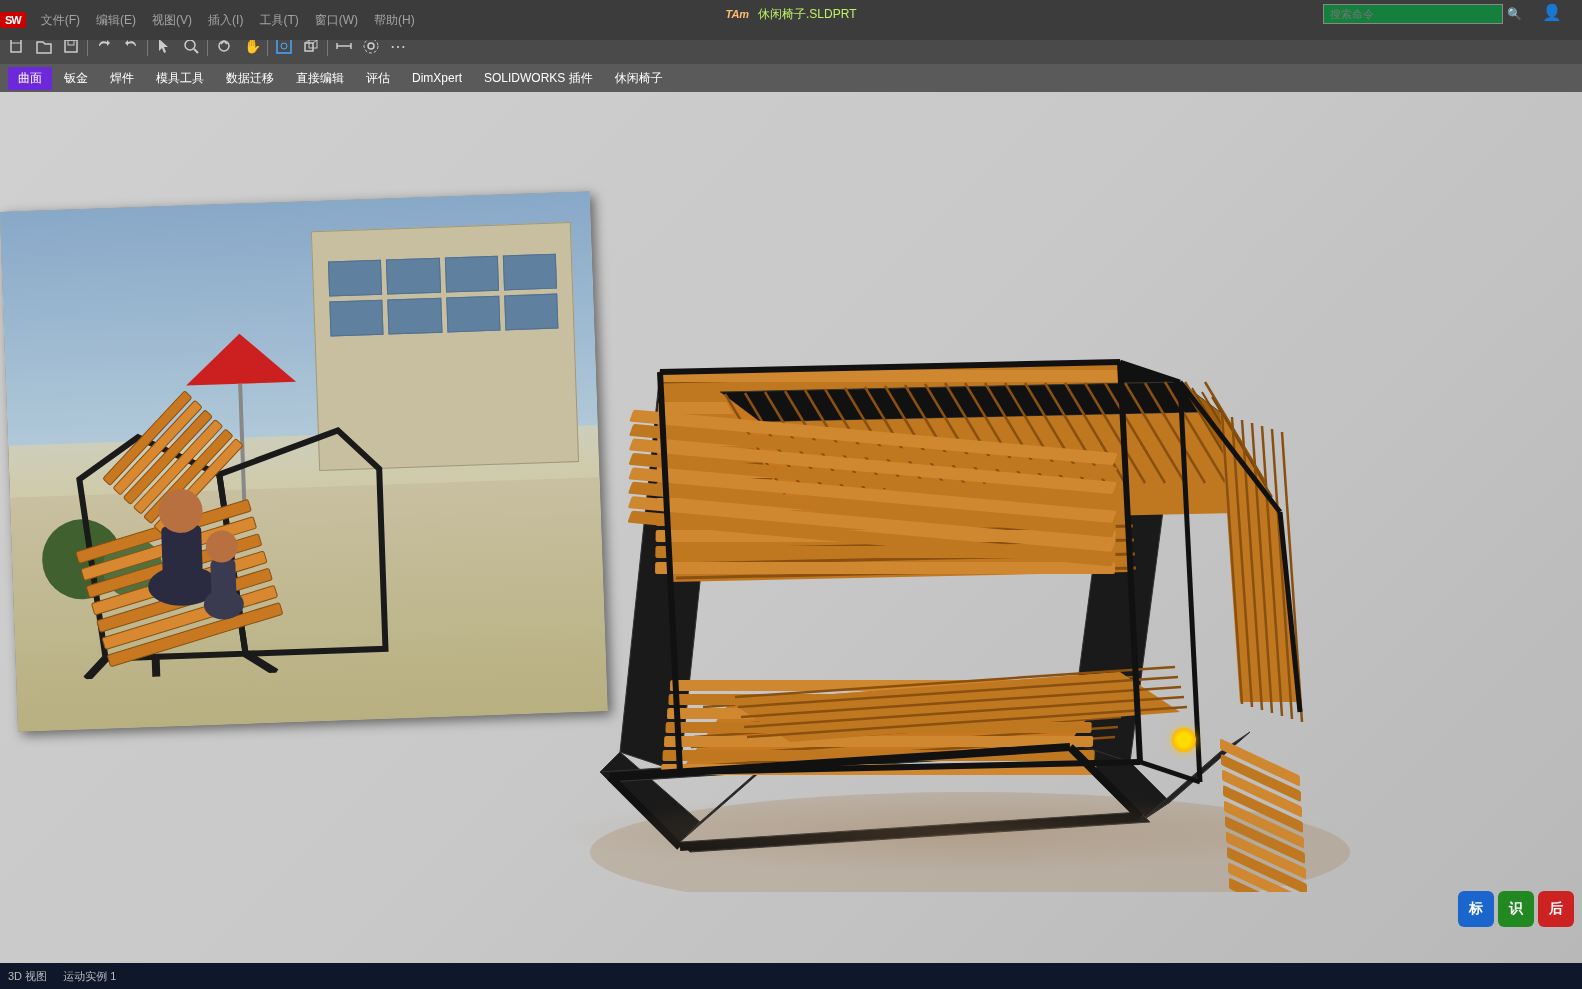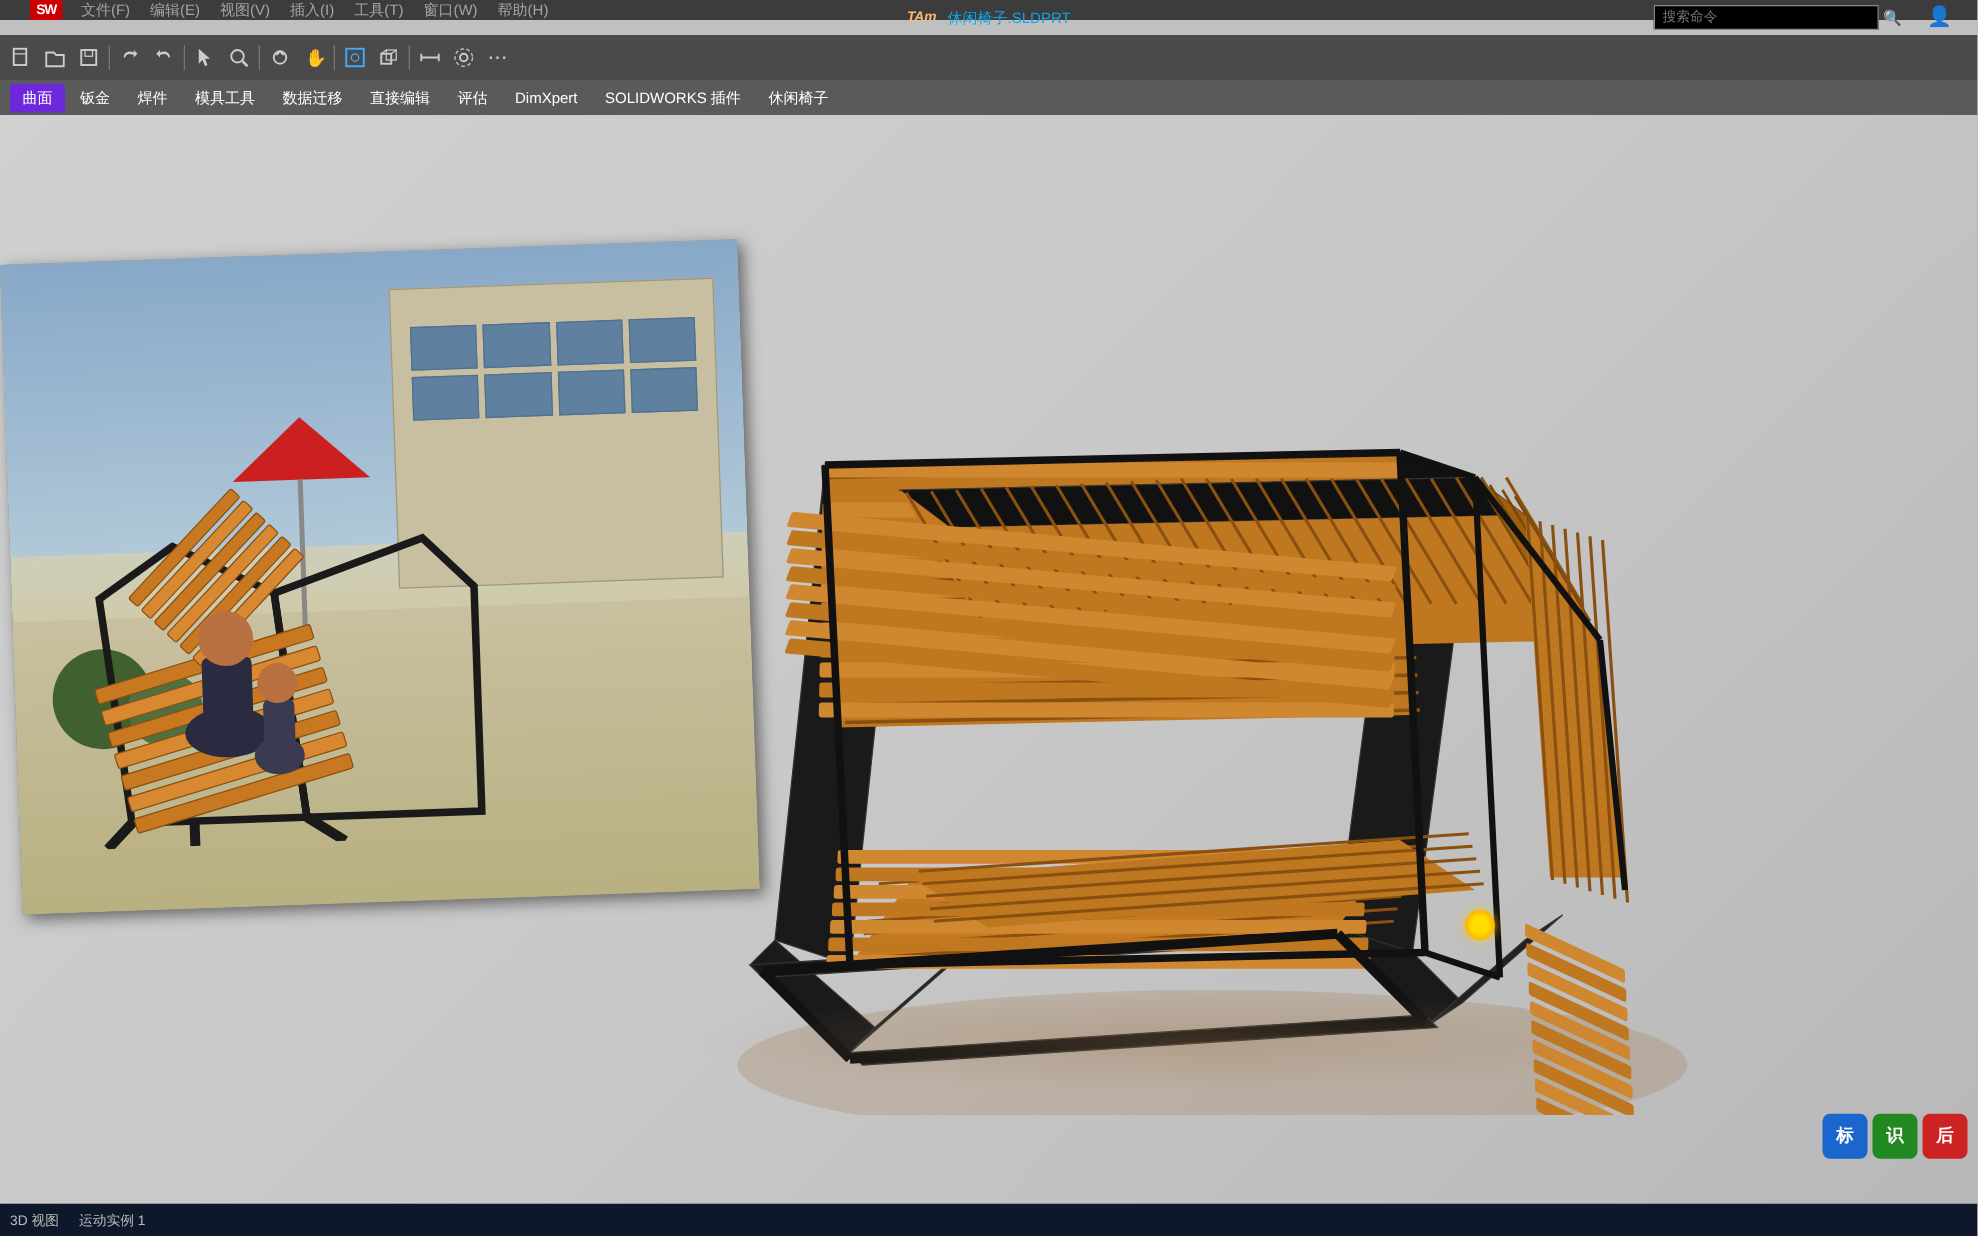--- a/index.html
+++ b/index.html
@@ -8,25 +8,25 @@
       height: 989px;
       overflow: hidden;
       font-family: 'SimHei', 'Microsoft YaHei', Arial, sans-serif;
       background: #c0c0c0;
       position: relative;
     }
 
     
     #menu-bar {
       width: 100%;
-      height: 16px;
+      height: 40px;
       background: #3c3c3c;
       display: flex;
       align-items: center;
-      padding: 0 24px;
+      padding: 0 0;
       gap: 2px;
       position: absolute;
       top: 0;
       left: 0;
       z-index: 100;
     }
     .logo-area {
       display: flex;
       align-items: center;
       margin-right: 6px;
@@ -53,36 +53,36 @@
       position: absolute;
       top: 0;
       left: 50%;
       transform: translateX(-50%);
       height: 28px;
       display: flex;
       align-items: center;
       z-index: 101;
     }
     .title-text {
-      color: #0ea5e9;
+      color: #bef264;
       font-size: 12px;
     }
 
     
     #search-bar {
       position: absolute;
       top: 2px;
       right: 60px;
       height: 24px;
       display: flex;
       align-items: center;
       z-index: 101;
     }
     .search-input {
-      background: #000000;
+      background: #15803d;
       border: 1px solid #888;
       color: #ddd;
       font-size: 11px;
       padding: 2px 6px;
       width: 180px;
       height: 20px;
     }
 
     
     #toolbar {

